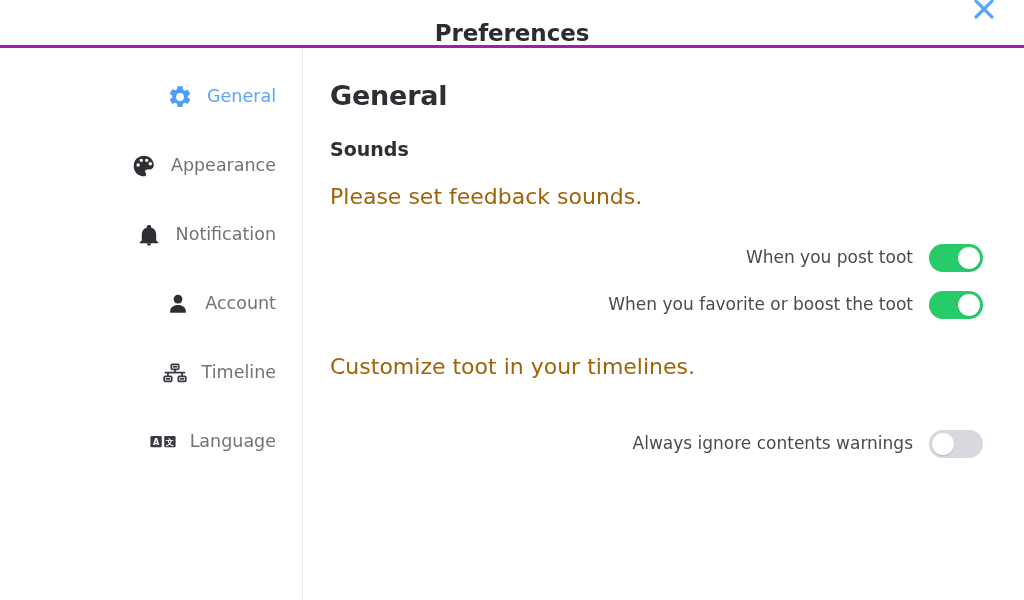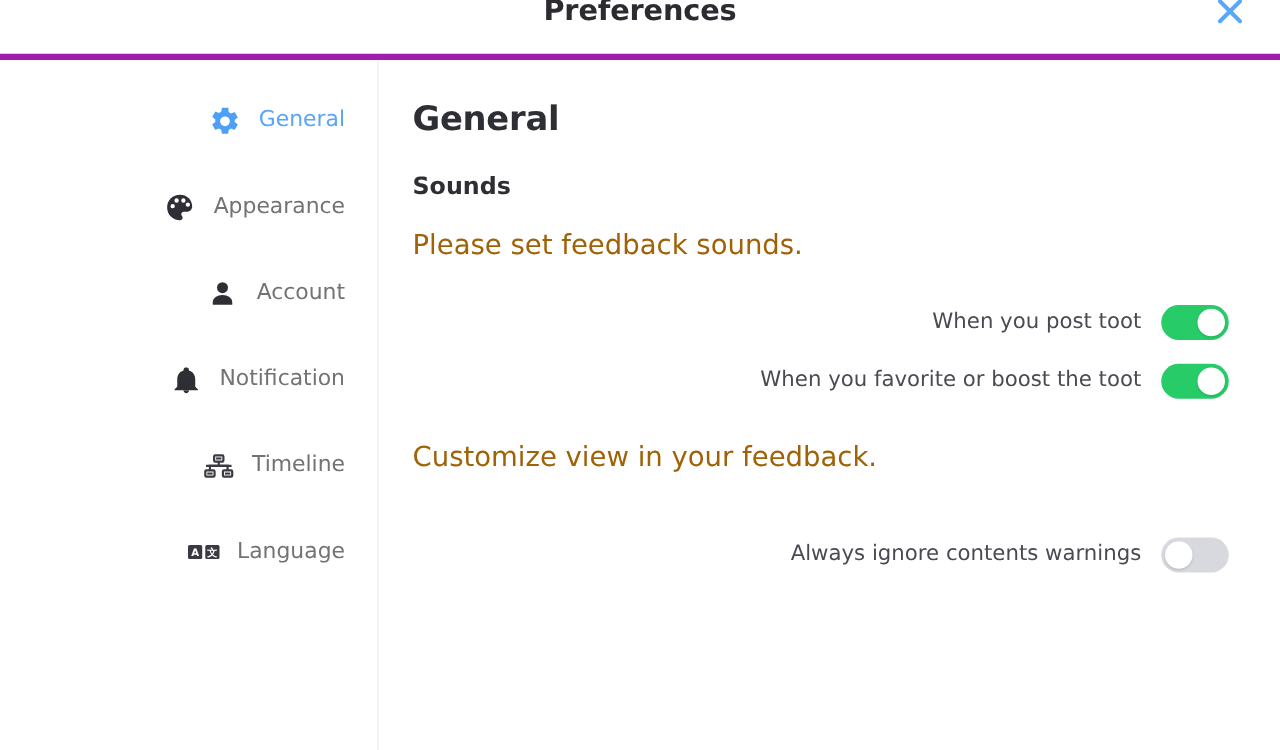--- a/index.html
+++ b/index.html
@@ -20,23 +20,23 @@
     display: flex;
     flex-direction: column;
   }
 
   
   .titlebar {
     position: relative;
     height: 48px;
     flex: 0 0 48px;
     background: #ffffff;
-    border-bottom: 5px solid #a21caf;
-    display: flex;
-    align-items: flex-start;
+    border-bottom: 3px solid #a21caf;
+    display: flex;
+    align-items: flex-end;
     justify-content: center;
   }
 
   .titlebar-title {
     font-size: 23px;
     font-weight: 700;
     color: #2b2b31;
     letter-spacing: -0.1px;
     line-height: 1;
     margin-top: -2px;
@@ -217,34 +217,34 @@
           <svg width="26" height="26" viewBox="0 0 24 24" aria-hidden="true">
             <path fill="#2e2e35" d="M12 2.5C6.75 2.5 2.5 6.4 2.5 11.9c0 5.5 4.25 9.6 9.5 9.6 1.1 0 1.95-.85 1.95-1.9 0-.5-.2-.95-.5-1.28-.3-.33-.5-.78-.5-1.27 0-1.05.88-1.9 1.95-1.9h2.1c2.2 0 4-1.75 4-3.9C21 6.1 17 2.5 12 2.5zM6.6 12.6a1.6 1.6 0 1 1 0-3.2 1.6 1.6 0 0 1 0 3.2zm2.9-4.2a1.6 1.6 0 1 1 0-3.2 1.6 1.6 0 0 1 0 3.2zm5 0a1.6 1.6 0 1 1 0-3.2 1.6 1.6 0 0 1 0 3.2zm3.3 3.1a1.6 1.6 0 1 1 0-3.2 1.6 1.6 0 0 1 0 3.2z"></path>
           </svg>
         </span>
         <span class="nav-label">Appearance</span>
       </div>
 
       <div class="nav-item">
         <span class="nav-icon">
           <svg width="24" height="26" viewBox="0 0 24 24" aria-hidden="true">
+            <path fill="#2e2e35" d="M12 22.5c1.2 0 2.2-.95 2.2-2.1H9.8c0 1.15 1 2.1 2.2 2.1zm7.2-5.1v-5.9c0-3.45-1.9-6.35-5.1-7.1v-.8c0-.9-.75-1.6-1.6-1.6h-1c-.85 0-1.6.7-1.6 1.6v.8c-3.2.75-5.1 3.65-5.1 7.1v5.9L2.7 19.3v.95h18.6v-.95l-2.1-1.9z"></path>
+          </svg>
+        </span>
+        <span class="nav-label">Notification</span>
+      </div>
+
+      <div class="nav-item">
+        <span class="nav-icon">
+          <svg width="24" height="26" viewBox="0 0 24 24" aria-hidden="true">
             <circle cx="12" cy="7.1" r="4.4" fill="#2e2e35"></circle>
             <path fill="#2e2e35" d="M12 13c-4.3 0-7.8 2.55-7.8 5.7v2.1h15.6v-2.1C19.8 15.55 16.3 13 12 13z"></path>
           </svg>
         </span>
         <span class="nav-label">Account</span>
-      </div>
-
-      <div class="nav-item">
-        <span class="nav-icon">
-          <svg width="24" height="26" viewBox="0 0 24 24" aria-hidden="true">
-            <path fill="#2e2e35" d="M12 22.5c1.2 0 2.2-.95 2.2-2.1H9.8c0 1.15 1 2.1 2.2 2.1zm7.2-5.1v-5.9c0-3.45-1.9-6.35-5.1-7.1v-.8c0-.9-.75-1.6-1.6-1.6h-1c-.85 0-1.6.7-1.6 1.6v.8c-3.2.75-5.1 3.65-5.1 7.1v5.9L2.7 19.3v.95h18.6v-.95l-2.1-1.9z"></path>
-          </svg>
-        </span>
-        <span class="nav-label">Notification</span>
       </div>
 
       <div class="nav-item">
         <span class="nav-icon">
           <svg width="27" height="24" viewBox="0 0 28 24" aria-hidden="true">
             <g fill="none" stroke="#3a3a42" stroke-width="1.9">
               <rect x="10" y="2.6" width="8" height="5.4" rx="1"></rect>
               <rect x="2.4" y="15.6" width="8" height="5.4" rx="1"></rect>
               <rect x="17.6" y="15.6" width="8" height="5.4" rx="1"></rect>
               <path d="M14 8.2v3.3M6.4 15.4v-3.9h15.2v3.9M3 11.6h22"></path>
@@ -290,21 +290,21 @@
           <span class="setting-label">When you favorite or boost the toot</span>
           <div class="toggle on">
             <span class="knob"></span>
           </div>
         </div>
       </section>
 
       <div class="spacer-sounds-timeline"></div>
 
       <section class="section">
-        <p class="section-desc">Customize view in your feedback.</p>
+        <p class="section-desc">Customize toot in your timelines.</p>
 
         <div class="spacer-after-timeline-desc"></div>
 
         <div class="setting-row">
           <span class="setting-label">Always ignore contents warnings</span>
           <div class="toggle">
             <span class="knob"></span>
           </div>
         </div>
       </section>

